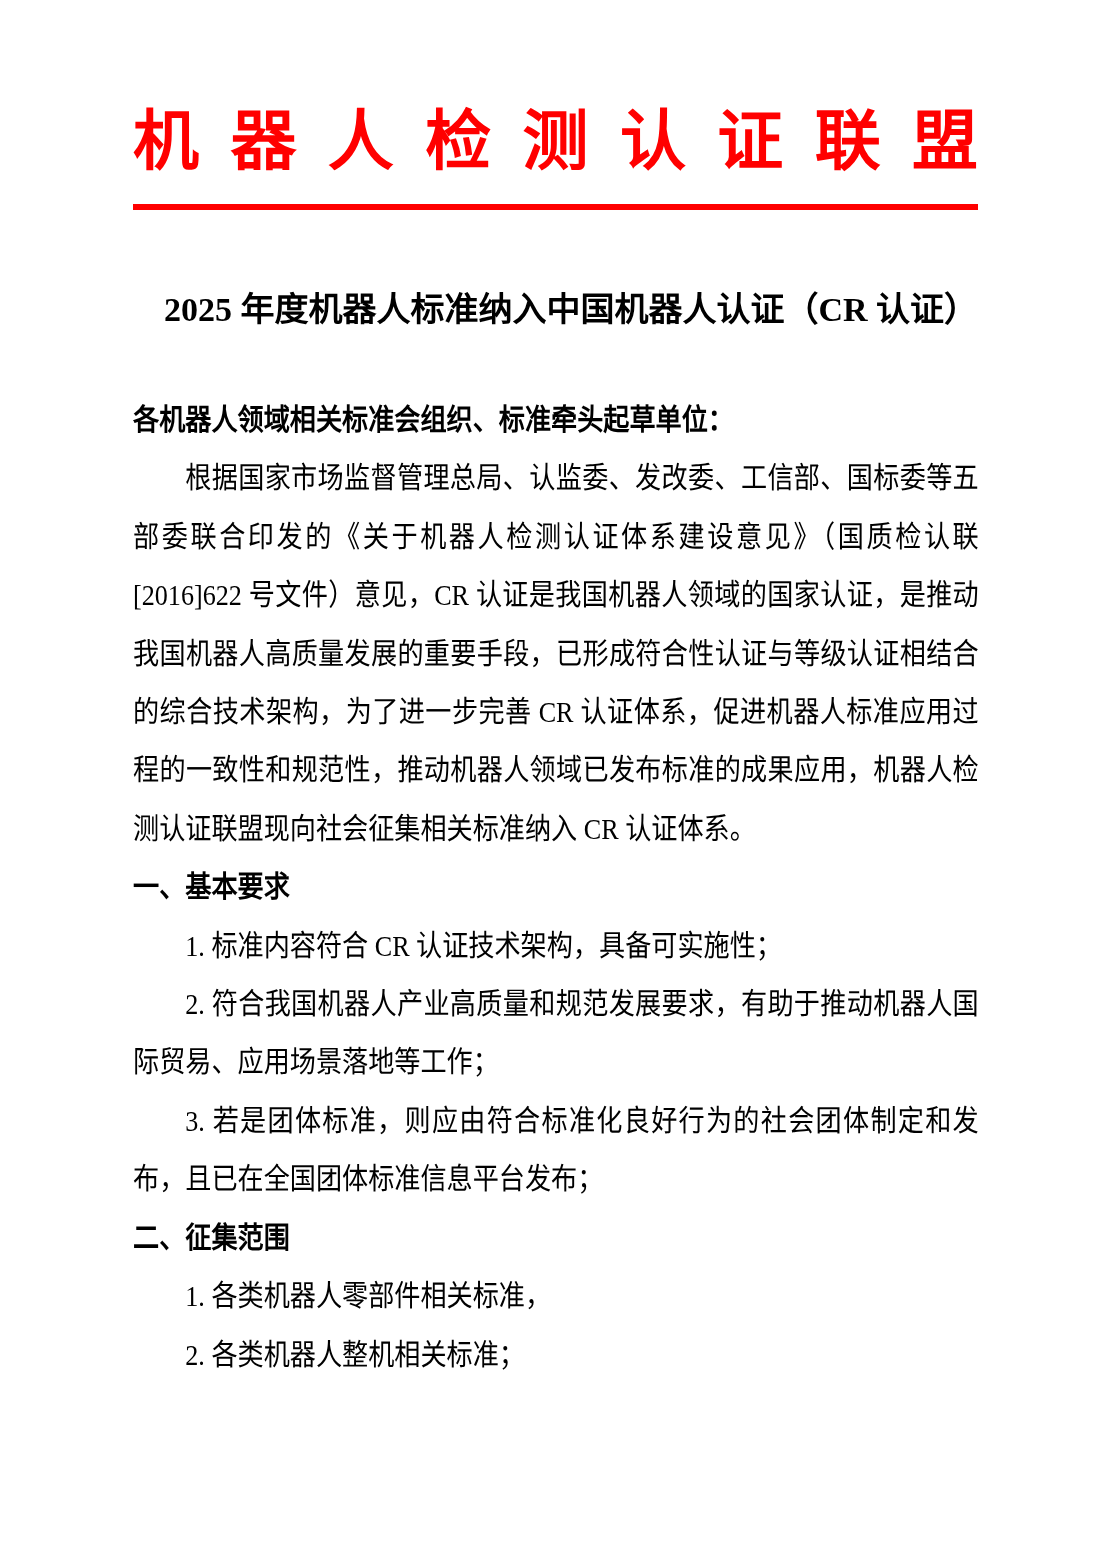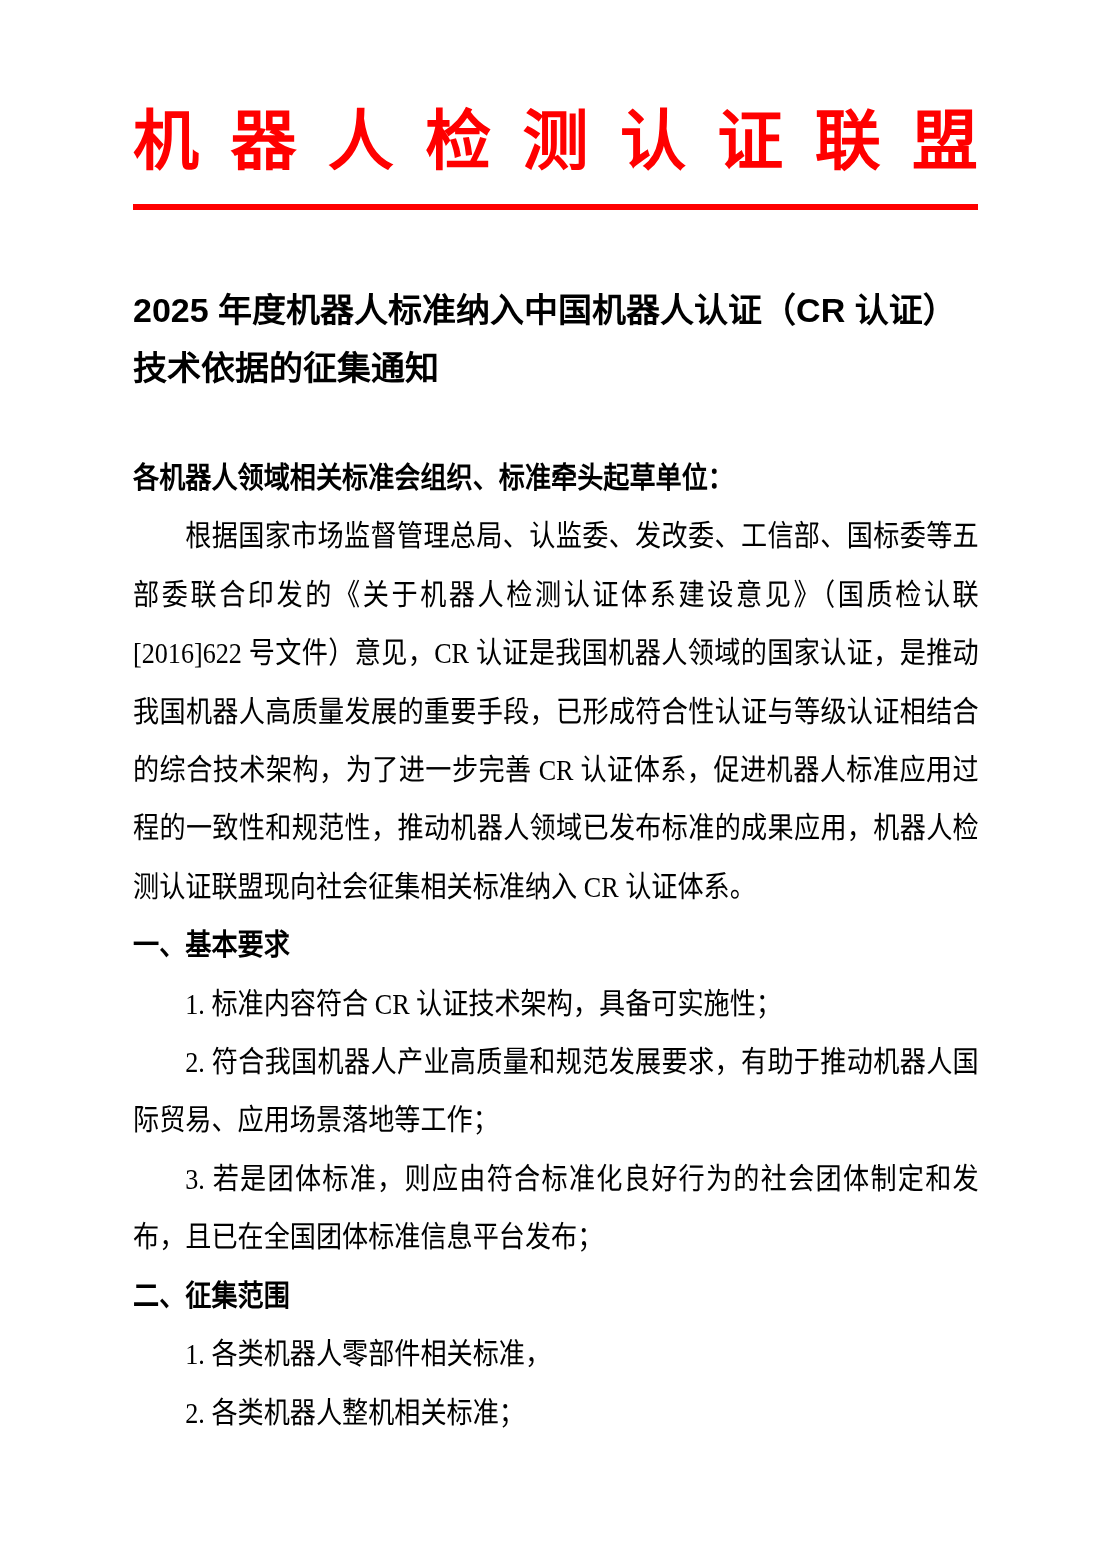--- a/index.html
+++ b/index.html
@@ -36,25 +36,25 @@
   .red-rule {
     margin-top: 28px;
     height: 6px;
     background: var(--accent);
   }
 
   
   .doc-title {
     margin: 71px 0 0 0;
     padding: 0;
-    font-family: Liberation Sans, sans-serif;
+    font-family: Liberation Serif, serif;
     font-size: 34px;
     font-weight: bold;
     line-height: 58px;
-    text-align: left;
+    text-align: right;
   }
   .title-line { display: block; }
 
   
   .doc-body {
     margin-top: 52px;
     width: 971px;
     transform: scaleX(0.871);
     transform-origin: left top;
     font-size: 30px;
@@ -89,21 +89,20 @@
           <span>认</span>
           <span>证</span>
           <span>联</span>
           <span>盟</span>
         </div>
       <div class="red-rule"></div>
     </header>
 
     <h1 class="doc-title">
       <span class="title-line">2025 年度机器人标准纳入中国机器人认证（CR 认证）</span>
-      <span class="title-line">技术依据的征集通知</span>
     </h1>
 
     <div class="doc-body">
       <p class="salutation">各机器人领域相关标准会组织、标准牵头起草单位：</p>
 
       <p class="para indent">根据国家市场监督管理总局、认监委、发改委、工信部、国标委等五部委联合印发的《关于机器人检测认证体系建设意见》（国质检认联[2016]622 号文件）意见，CR 认证是我国机器人领域的国家认证，是推动我国机器人高质量发展的重要手段，已形成符合性认证与等级认证相结合的综合技术架构，为了进一步完善 CR 认证体系，促进机器人标准应用过程的一致性和规范性，推动机器人领域已发布标准的成果应用，机器人检测认证联盟现向社会征集相关标准纳入 CR 认证体系。</p>
 
       <h2 class="sec-heading">一、基本要求</h2>
 
       <p class="para indent">1. 标准内容符合 CR 认证技术架构，具备可实施性；</p>

